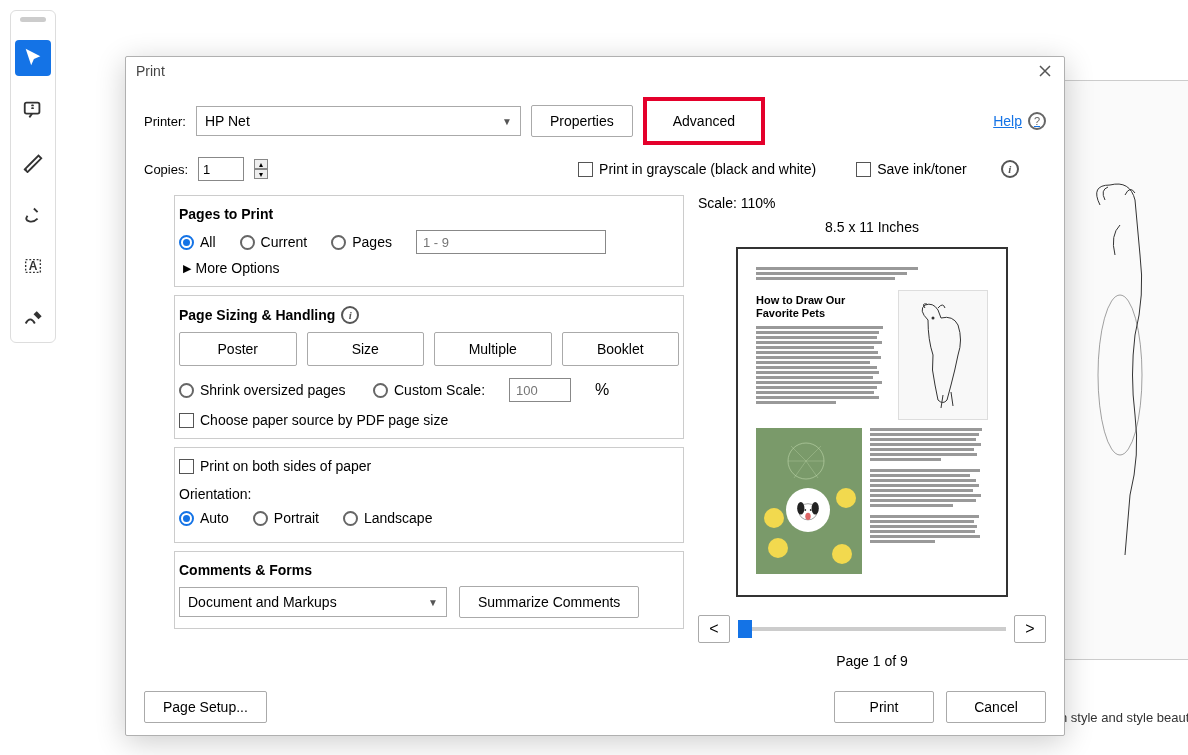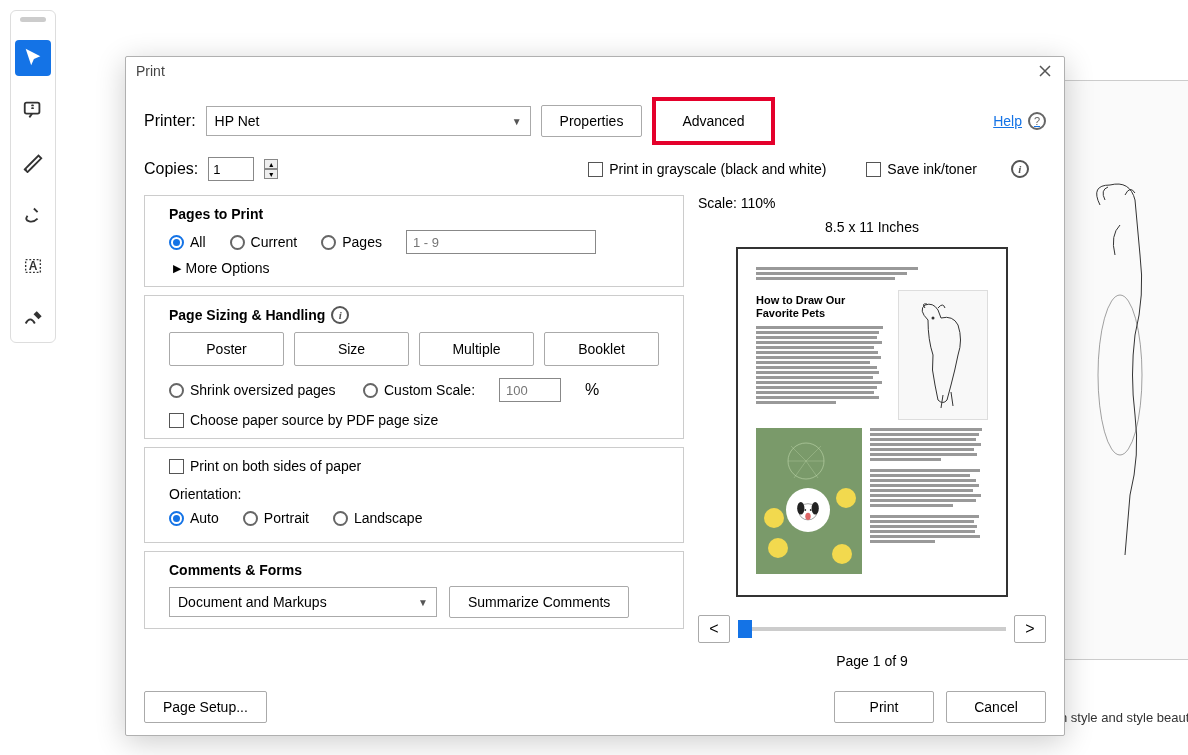--- a/index.html
+++ b/index.html
@@ -38,21 +38,21 @@
     .dialog-header {
       height: 34px; display: flex; align-items: center; padding: 0 10px;
       font-size: 14px; color: #444;
     }
     .dialog-close { margin-left: auto; cursor: pointer; width: 18px; height: 18px;
       display: flex; align-items: center; justify-content: center; color: #555; }
     .dialog-body { flex: 1; padding: 0 18px 10px 18px; display: flex; flex-direction: column; }
 
     
     .top-row { display: flex; align-items: center; gap: 10px; margin-top: 12px; }
-    .label { font-size: 16px; color: #000; }
+    .label { font-size: 13px; color: #000; }
     .printer-select {
       width: 325px; height: 30px; border: 1px solid #aaa; padding: 0 8px;
       display: flex; align-items: center; justify-content: space-between;
       font-size: 14px; background: #fff; cursor: pointer;
     }
     .chev { font-size: 10px; color: #555; }
     .btn {
       height: 32px; padding: 0 18px; border: 1px solid #aaa; background: #fff;
       font-size: 14px; display: flex; align-items: center; justify-content: center;
       cursor: pointer; border-radius: 2px;
@@ -75,21 +75,21 @@
     .chk-label { font-size: 14px; display: flex; align-items: center; gap: 6px; cursor: pointer; }
     .info-icon { width: 18px; height: 18px; border: 2px solid #555; border-radius: 50%;
       font-size: 11px; display: inline-flex; align-items: center; justify-content: center; color: #555;
       font-style: italic; font-weight: bold; font-family: serif; }
 
     
     .main-cols { display: flex; gap: 14px; margin-top: 14px; flex: 1; }
     .left-col { width: 540px; display: flex; flex-direction: column; gap: 8px; }
     .right-col { flex: 1; display: flex; flex-direction: column; }
 
-    .panel { border: 1px solid #ccc; padding: 10px 24px; }
+    .panel { border: 1px solid #ccc; padding: 10px 4px; margin-left: 30px; }
     .panel-title { font-size: 14px; font-weight: 600; margin-bottom: 8px; display: flex; align-items: center; gap: 6px; }
 
     .radio-row { display: flex; align-items: center; gap: 24px; flex-wrap: wrap; margin-bottom: 6px; }
     .radio-item { display: flex; align-items: center; gap: 6px; font-size: 14px; cursor: pointer; }
     .radio { width: 15px; height: 15px; border: 2px solid #666; border-radius: 50%;
       display: inline-flex; align-items: center; justify-content: center; }
     .radio.checked { border-color: #1473e6; }
     .radio.checked::after { content: ""; width: 7px; height: 7px; background: #1473e6; border-radius: 50%; }
     .text-input { height: 24px; border: 1px solid #888; padding: 0 6px; font-size: 13px; }
     .pages-range { width: 190px; color: #888; }

